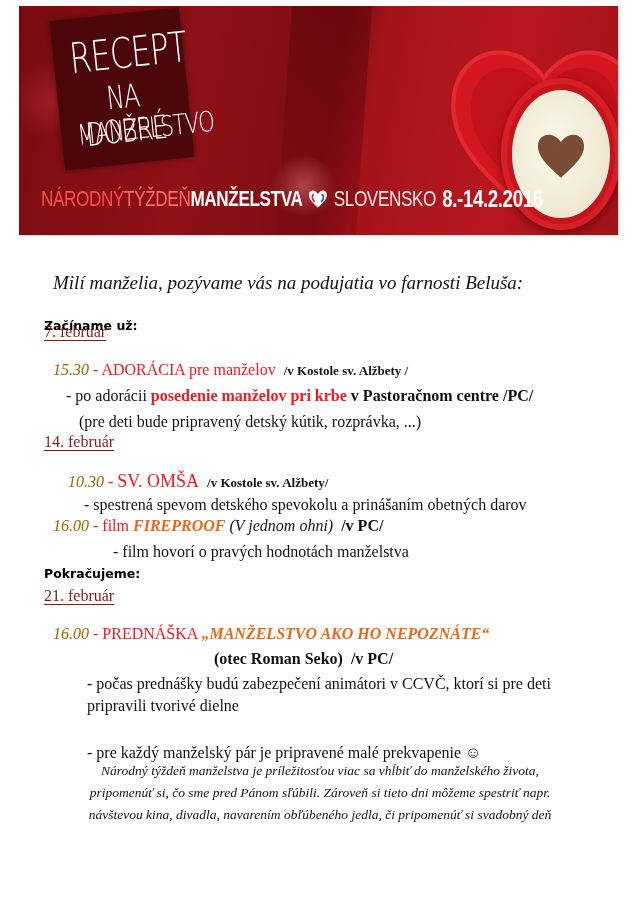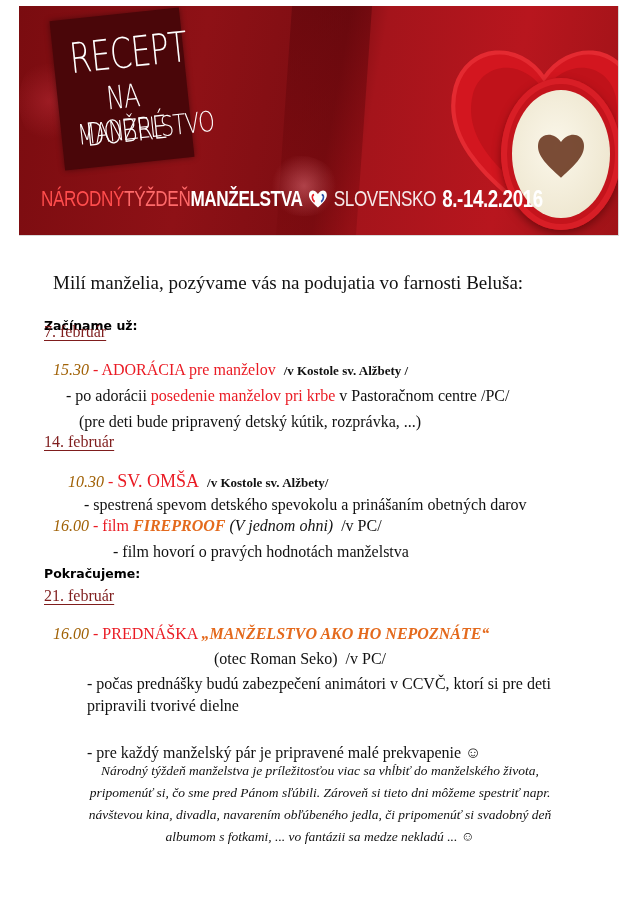--- a/index.html
+++ b/index.html
@@ -37,33 +37,33 @@
   .saucer { position:absolute; left:420px; top:22px; width:210px; height:210px; }
   .cup { position:absolute; left:482px; top:72px; width:120px; height:152px; border-radius:50%;
     background:#c4141c; box-shadow: inset 0 0 0 6px #d81e26, 0 4px 8px rgba(60,0,0,0.5); }
   .cup .milk { position:absolute; left:11px; top:12px; width:98px; height:128px; border-radius:50%;
     background: radial-gradient(ellipse at 45% 45%, #fbf7ea 0%, #efe8d2 70%, #d9cfb2 100%); }
   .cup .heart { position:absolute; left:22px; top:38px; width:54px; height:54px; }
   .cup-handle { position:absolute; left:596px; top:128px; width:22px; height:36px; background:#b3121a; border-radius:0 12px 12px 0; }
 
   
   .txt { position:absolute; white-space:nowrap; }
-  .intro { left:53px; top:272px; font-size:19px; }
+  .intro { left:53px; top:272px; font-size:19px;font-style:italic; }
   .label { font-family:"DejaVu Sans", sans-serif; font-weight:bold; font-size:12.5px; color:#000; }
   .zac { left:44px; top:318px; }
   .pok { left:44px; top:566px; }
   .date-h { font-size:16px; color:#7f1d1d; text-decoration:underline; text-decoration-thickness:1px; text-underline-offset:3px;text-align:right; }
   .d7 { left:44px; top:323px; }
   .d14 { left:44px; top:433px; }
   .d21 { left:44px; top:587px; }
   .red { color:#ea1b24; }
   .orange { color:#e46a1d; font-weight:bold; font-style:italic; }
   .time { font-style:italic; color:#a16207; }
   .ev { font-size:16px; }
-  .bold { font-weight:normal; }
+  .bold { font-weight:bold; }
   .small-bold { font-weight:bold; font-size:13px; }
   .it { font-style:italic; }
   .line15 { left:53px; top:361px; }
   .line15b { left:66px; top:387px; }
   .line15c { left:79px; top:413px; }
   .line10 { left:52px; top:471px;margin-left:16px; }
   .line10b { left:84px; top:496px; }
   .line16 { left:53px; top:517px; }
   .line16b { left:113px; top:543px; }
   .line21 { left:53px; top:625px; }
@@ -146,14 +146,13 @@
   <span>(otec Roman Seko)</span>&nbsp;&nbsp;<span>/v PC/</span>
 </div>
 <div class="txt ev line21c">- počas prednášky budú zabezpečení animátori v CCVČ, ktorí si pre deti</div>
 <div class="txt ev line21d">pripravili tvorivé dielne</div>
 <div class="txt ev line21e">- pre každý manželský pár je pripravené malé prekvapenie ☺</div>
 
 <div class="closing">
   <div>Národný týždeň manželstva je príležitosťou viac sa vhĺbiť do manželského života,</div>
   <div>pripomenúť si, čo sme pred Pánom sľúbili. Zároveň si tieto dni môžeme spestriť napr.</div>
   <div>návštevou kina, divadla, navarením obľúbeného jedla, či pripomenúť si svadobný deň</div>
-  <div>albumom s fotkami, ... vo fantázii sa medze nekladú ... ☺</div>
 </div>
 
 </body></html>

